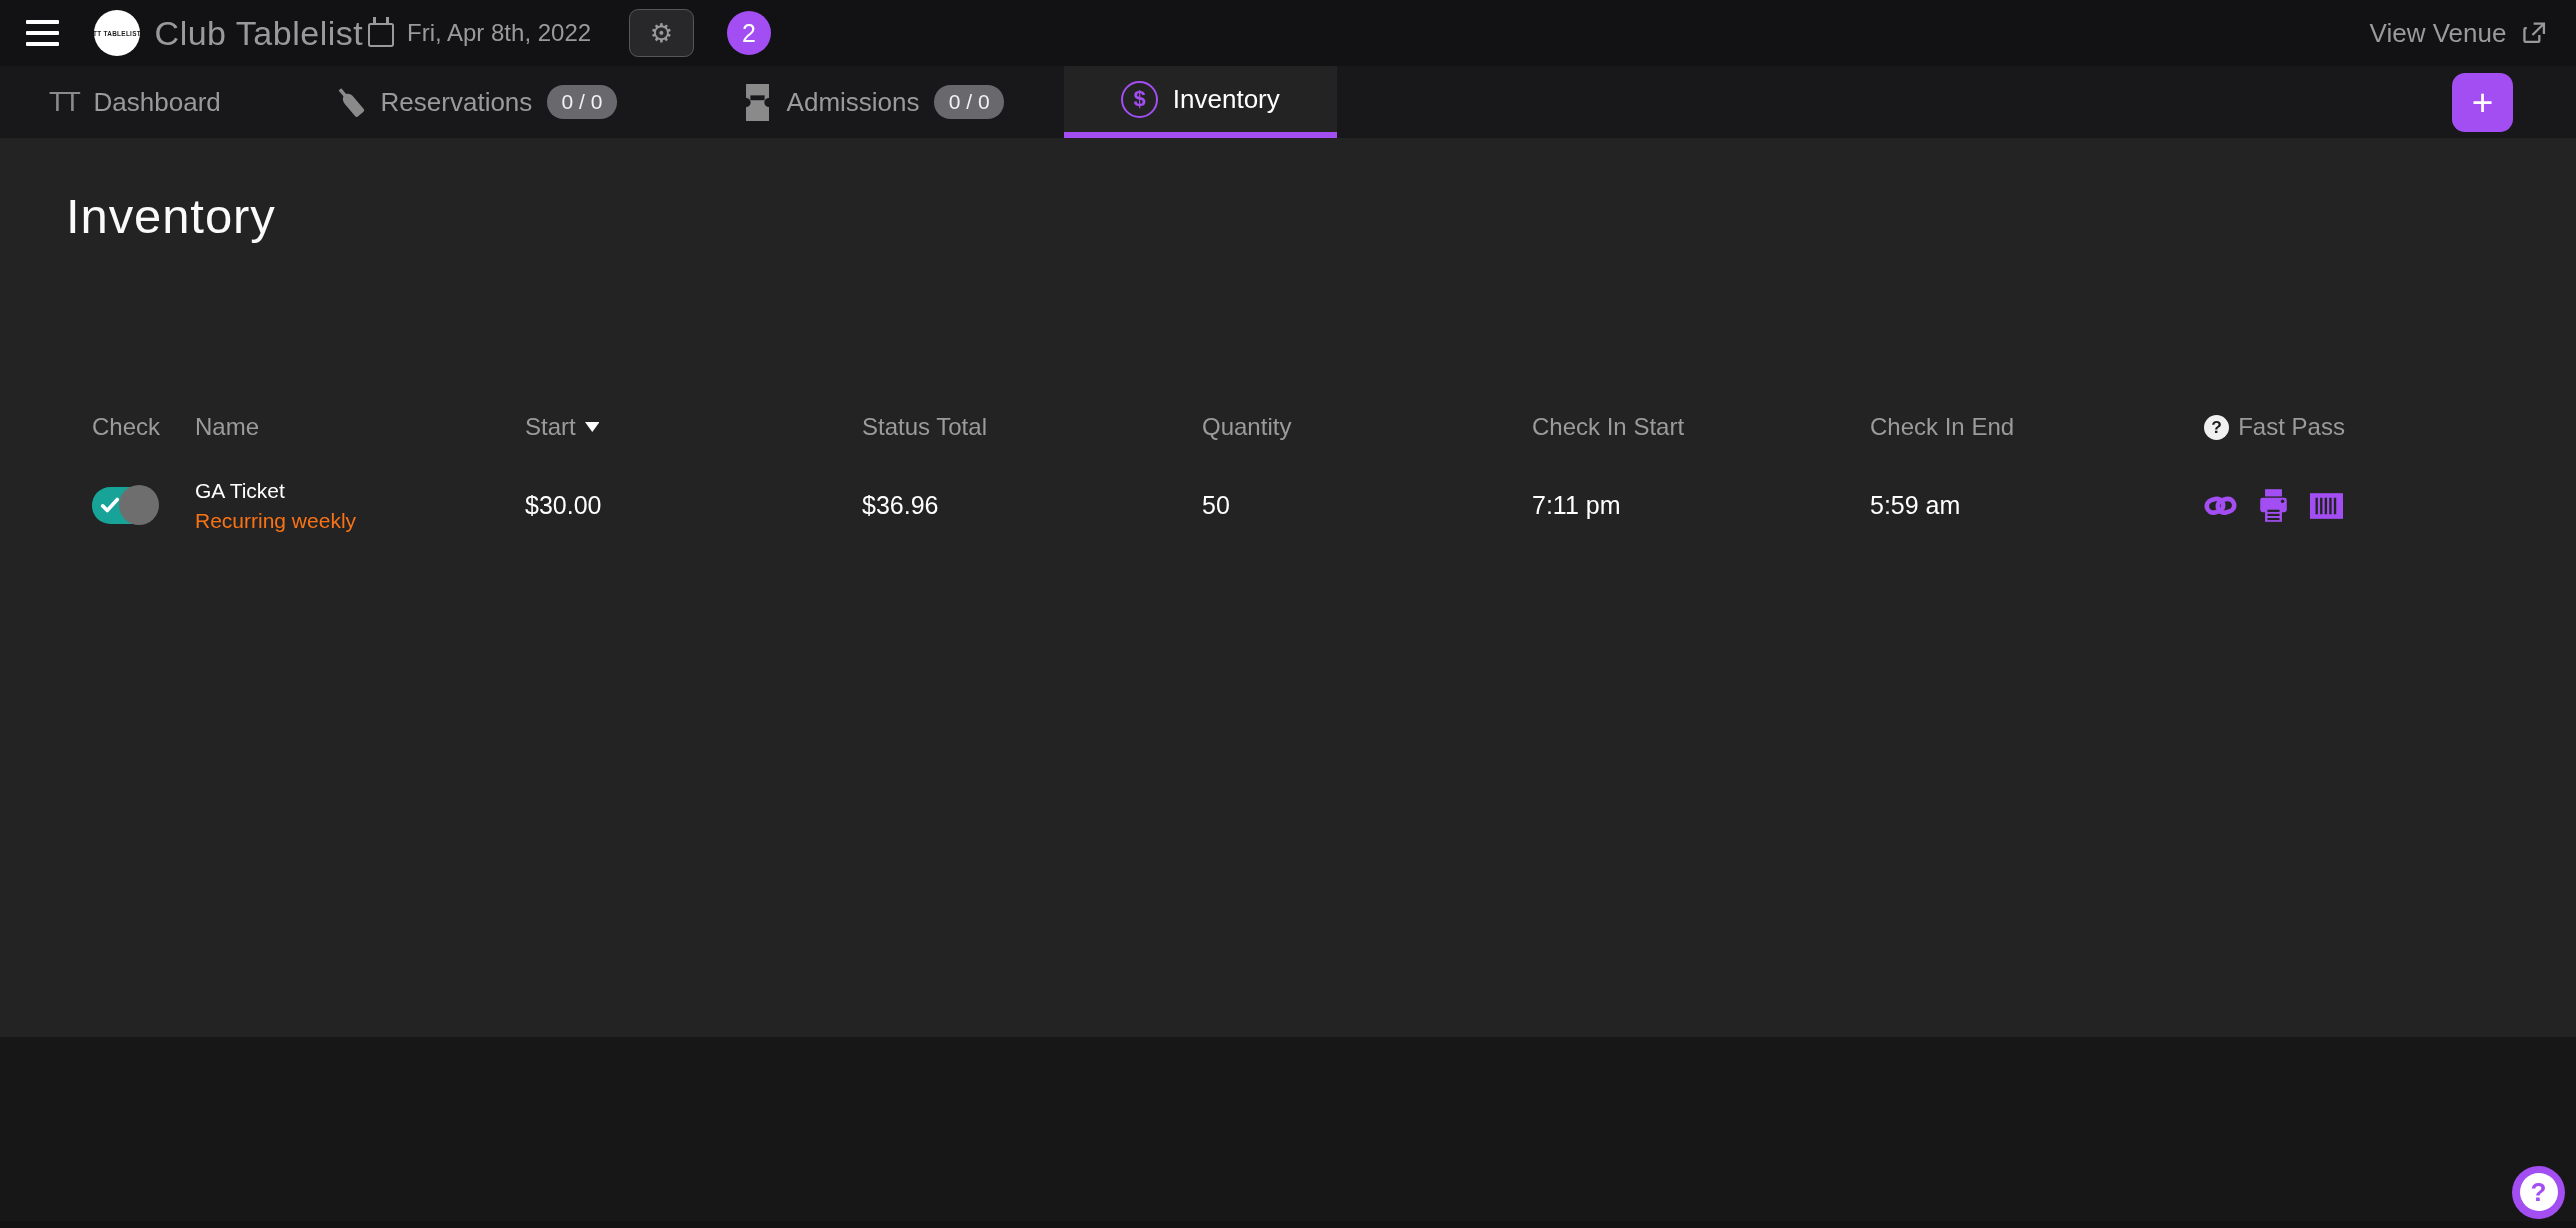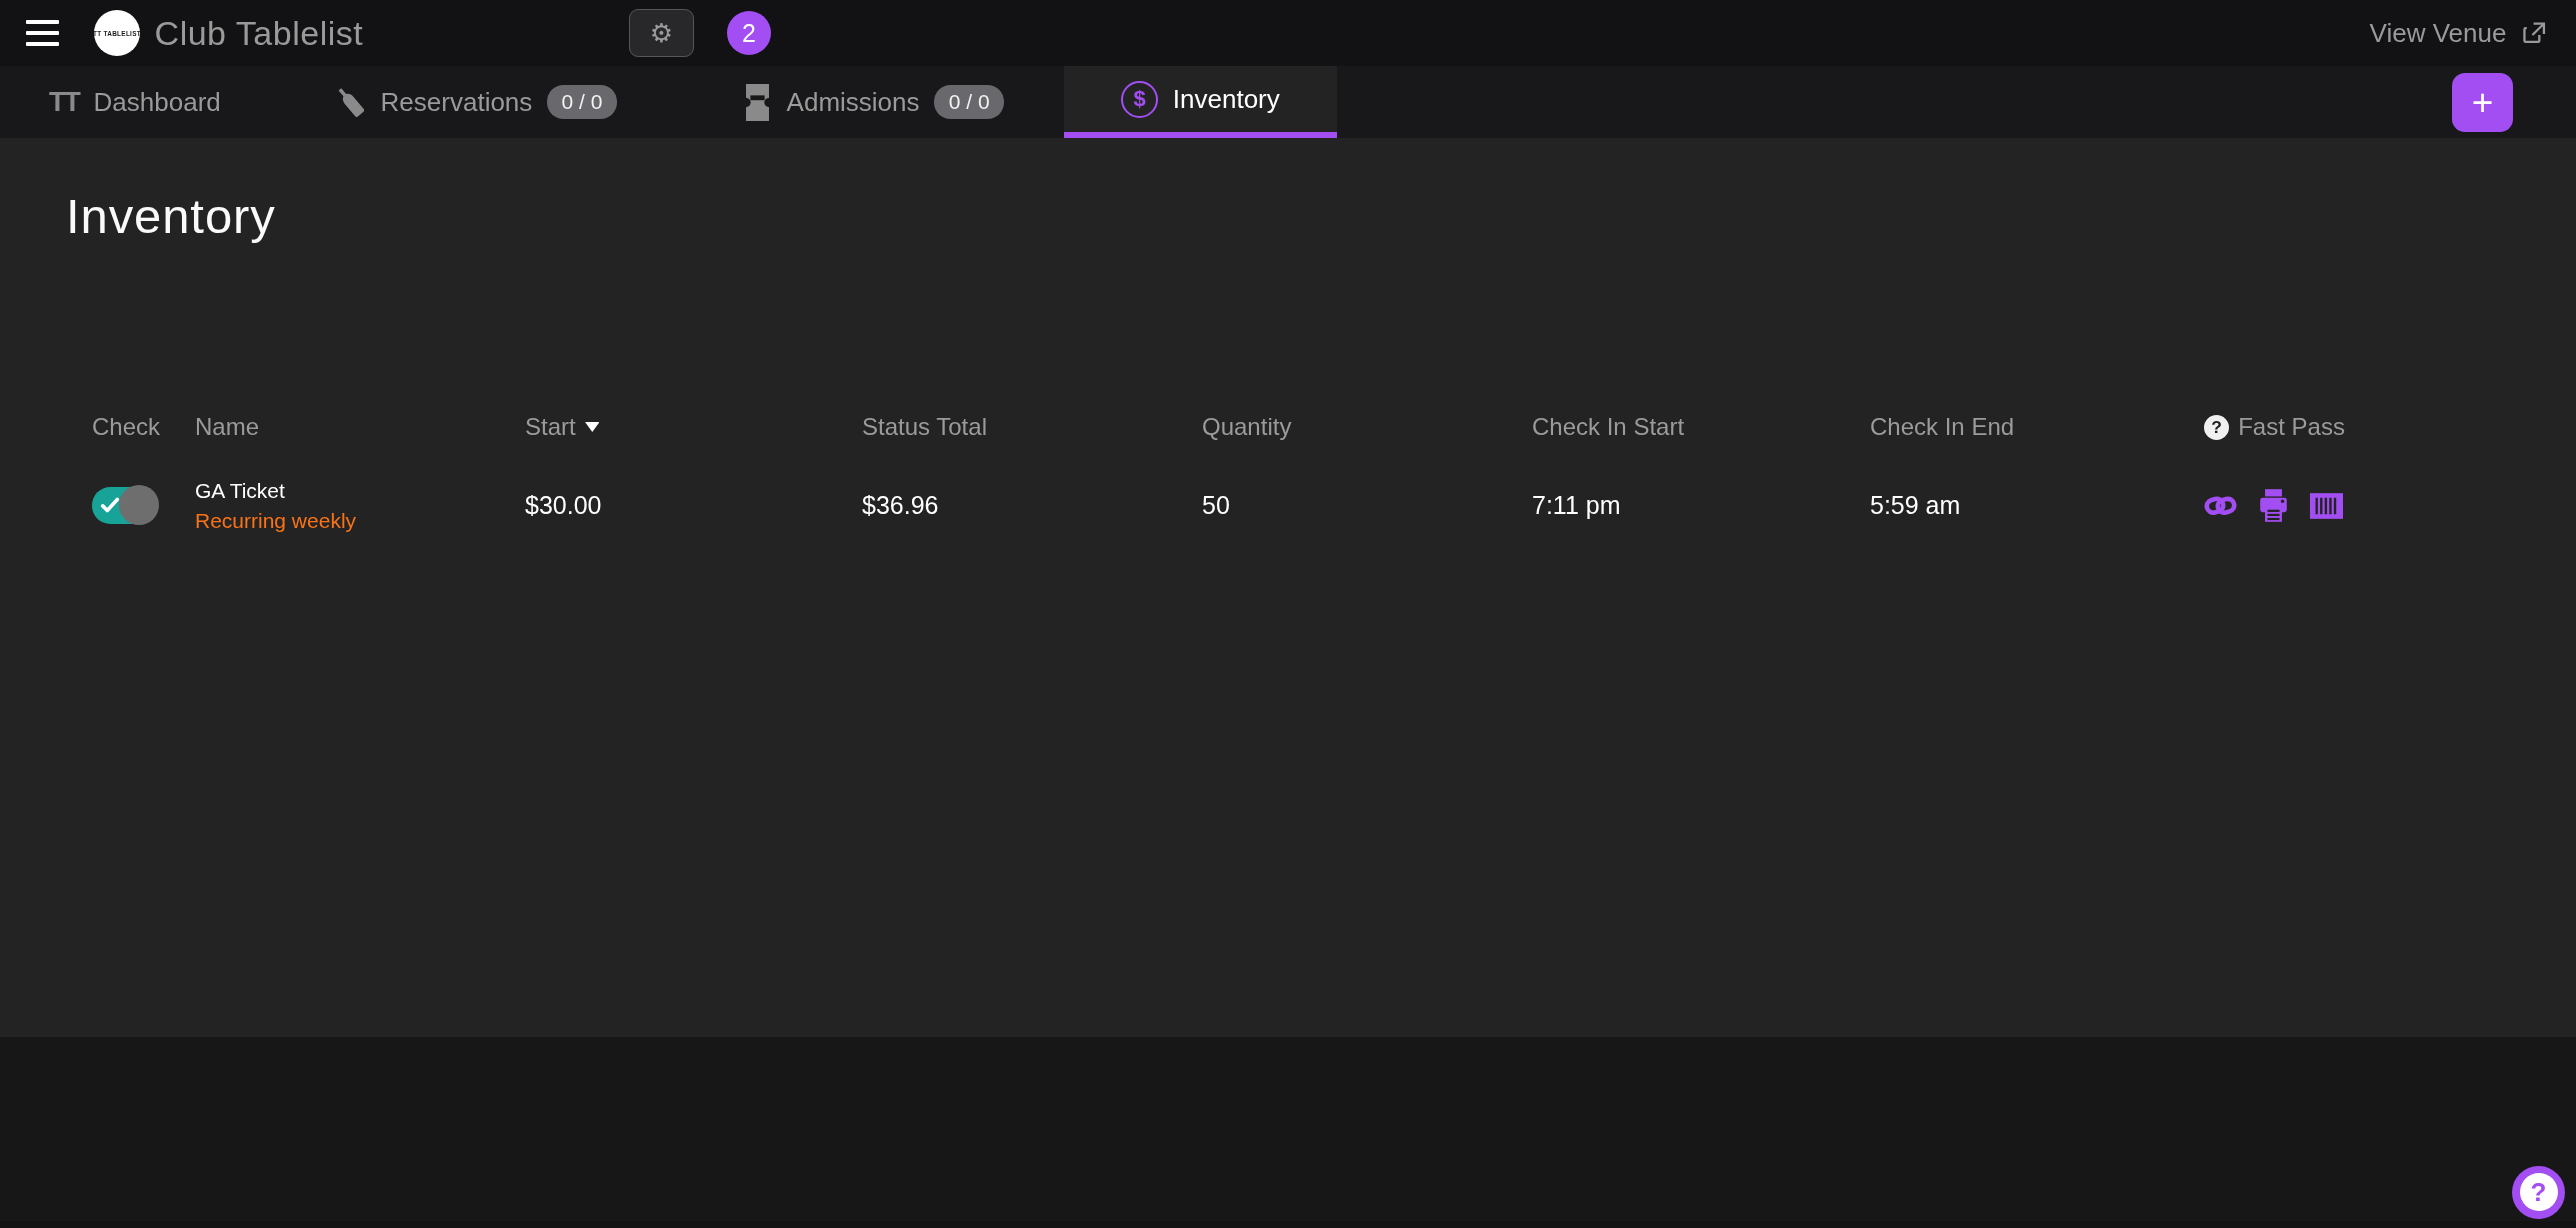--- a/index.html
+++ b/index.html
@@ -21,21 +21,21 @@
   .cal-icon::before { left:2.7px; } .cal-icon::after { right:2.7px; }
   .date-label { font-size:24px; color:#9a9a9a; }
   .gear-btn { position:absolute; left:629px; top:9.2px; width:65px; height:48px; background:#28282a; border:0.9px solid #57575a; border-radius:9.2px; display:flex; align-items:center; justify-content:center; cursor:pointer; }
   .gear-btn span { color:#9a9a9a; font-size:26px; line-height:1; }
   .notif-badge { position:absolute; left:727px; top:11px; width:44px; height:44px; border-radius:50%; background:#a24ef2; color:#fff; font-size:25px; display:flex; align-items:center; justify-content:center; cursor:pointer; }
   .view-venue { position:absolute; right:27.5px; top:0; height:66px; display:flex; align-items:center; gap:14.6px; color:#9a9a9a; font-size:26px; cursor:pointer; }
   .view-venue svg { display:block; }
   
   .navbar { position:absolute; left:0; top:66px; width:2576px; height:72px; background:#18181a; }
   .nav-item { position:absolute; top:0; height:72px; display:flex; align-items:center; gap:14.6px; color:#9a9a9a; font-size:26px; cursor:pointer; }
-  .nav-item .tt-mark { font-weight:700; font-size:27.5px; color:#8a8a8a; letter-spacing:-1.8px; }
+  .nav-item .tt-mark { font-weight:400; font-size:27.5px; color:#8a8a8a; letter-spacing:-1.8px; }
   .nav-badge { background:#69696d; color:#f2f2f2; font-size:21px; padding:4.6px 14.6px; border-radius:16.5px; }
   .nav-dashboard { left:49px; }
   .nav-reservations { left:335px; }
   .nav-admissions { left:743px; }
   .nav-inventory { left:1064px; width:273px; justify-content:center; background:#232323; border-bottom:6.4px solid #a24ef2; color:#fff; }
   .dollar-circle { width:37px; height:37px; border:2.7px solid #a24ef2; border-radius:50%; color:#a24ef2; font-size:22px; font-weight:700; display:flex; align-items:center; justify-content:center; }
   .add-btn { position:absolute; left:2452px; top:7.3px; width:61px; height:59px; background:#a24ef2; border-radius:13px; color:#fff; font-size:37px; font-weight:400; display:flex; align-items:center; justify-content:center; cursor:pointer; }
   
   .main { position:absolute; left:0; top:138px; width:2576px; height:899px; background:#232323; }
   .page-title { position:absolute; left:66px; top:50px; font-size:49px; font-weight:300; color:#fafafa; letter-spacing:0.9px; }
@@ -70,20 +70,24 @@
 <div class="topbar">
   <div class="hamburger">
       <span></span>
       <span></span>
       <span></span>
     </div>
   <div class="logo-circle">
     <span>TT TABLELIST</span>
   </div>
   <div class="venue-name">Club Tablelist</div>
+  <div class="datewrap">
+    <div class="cal-icon"></div>
+    <div class="date-label">Fri, Apr 8th, 2022</div>
+  </div>
   <div class="gear-btn">
     <span>⚙</span>
   </div>
   <div class="notif-badge">2</div>
   <div class="view-venue">
     <span>View Venue</span>
     <svg width="27.5" height="27.5" viewBox="0 0 24 24" fill="none" stroke="#9a9a9a" stroke-width="2">
       <path d="M5 8 h-1 a1 1 0 0 0 -1 1 v10 a1 1 0 0 0 1 1 h11 a1 1 0 0 0 1 -1 v-5"></path>
       <path d="M11 4 h9 v9" fill="none"></path>
       <path d="M20 4 L10 14"></path>

